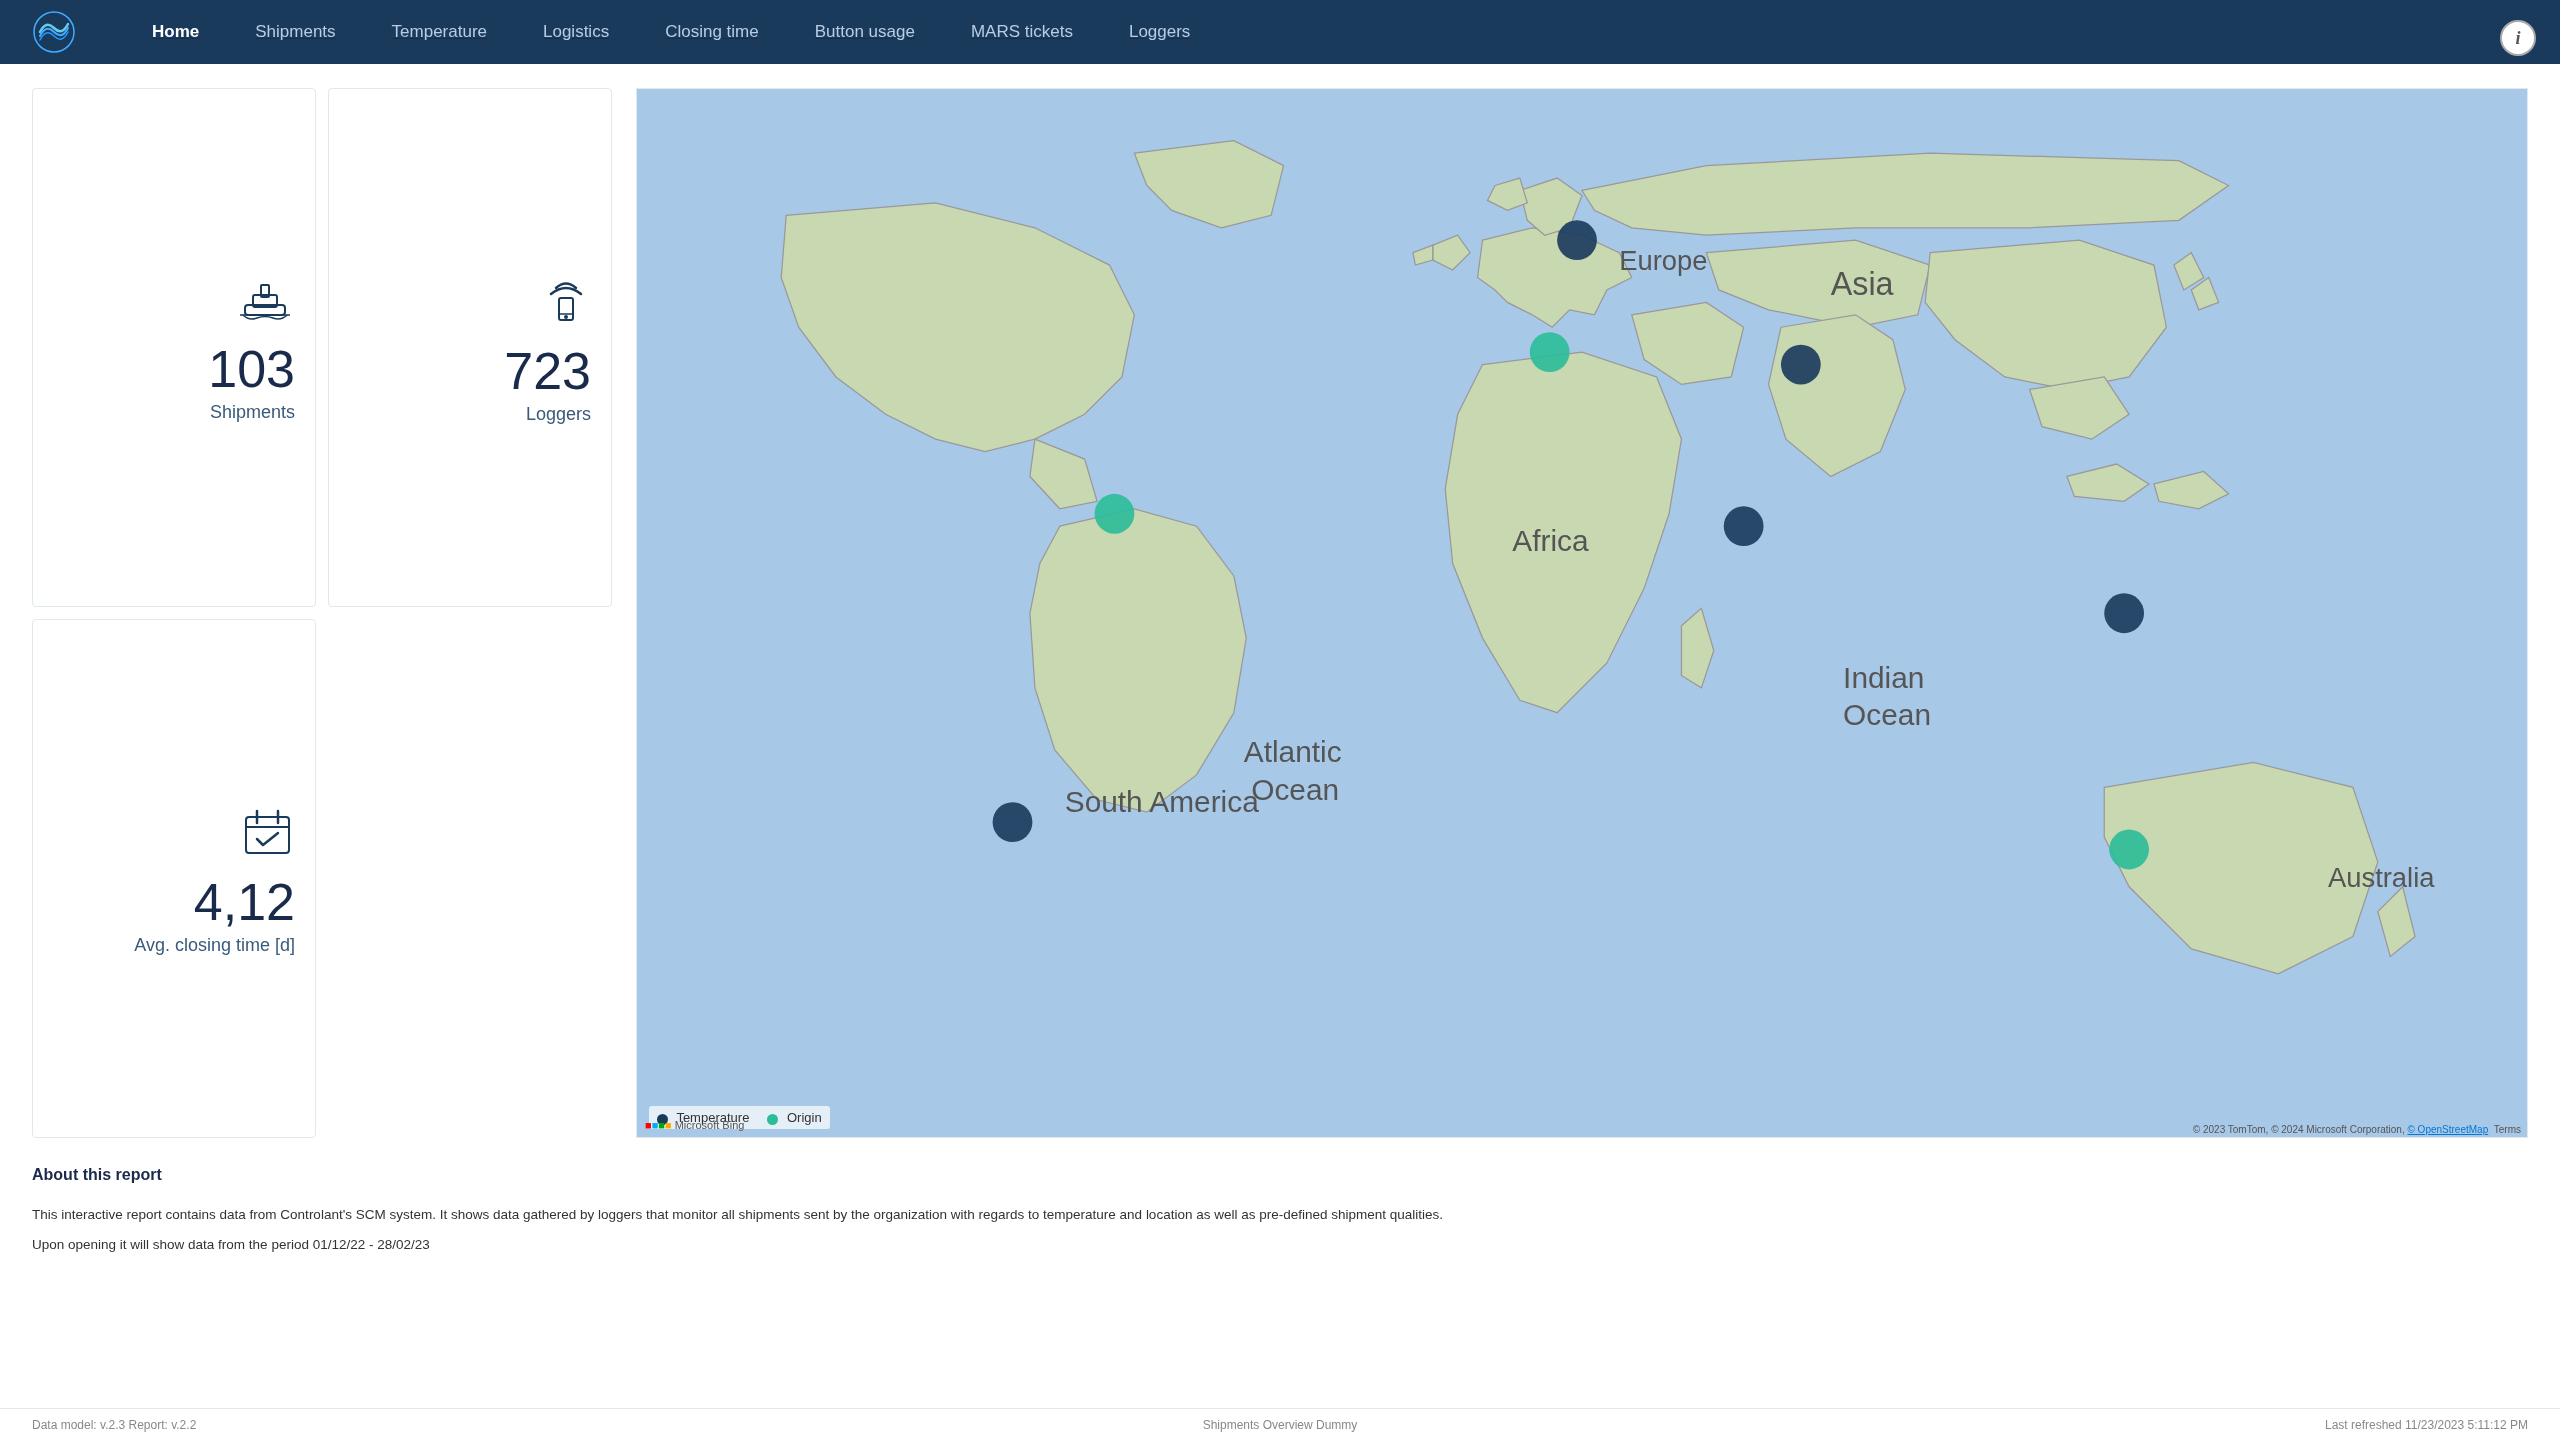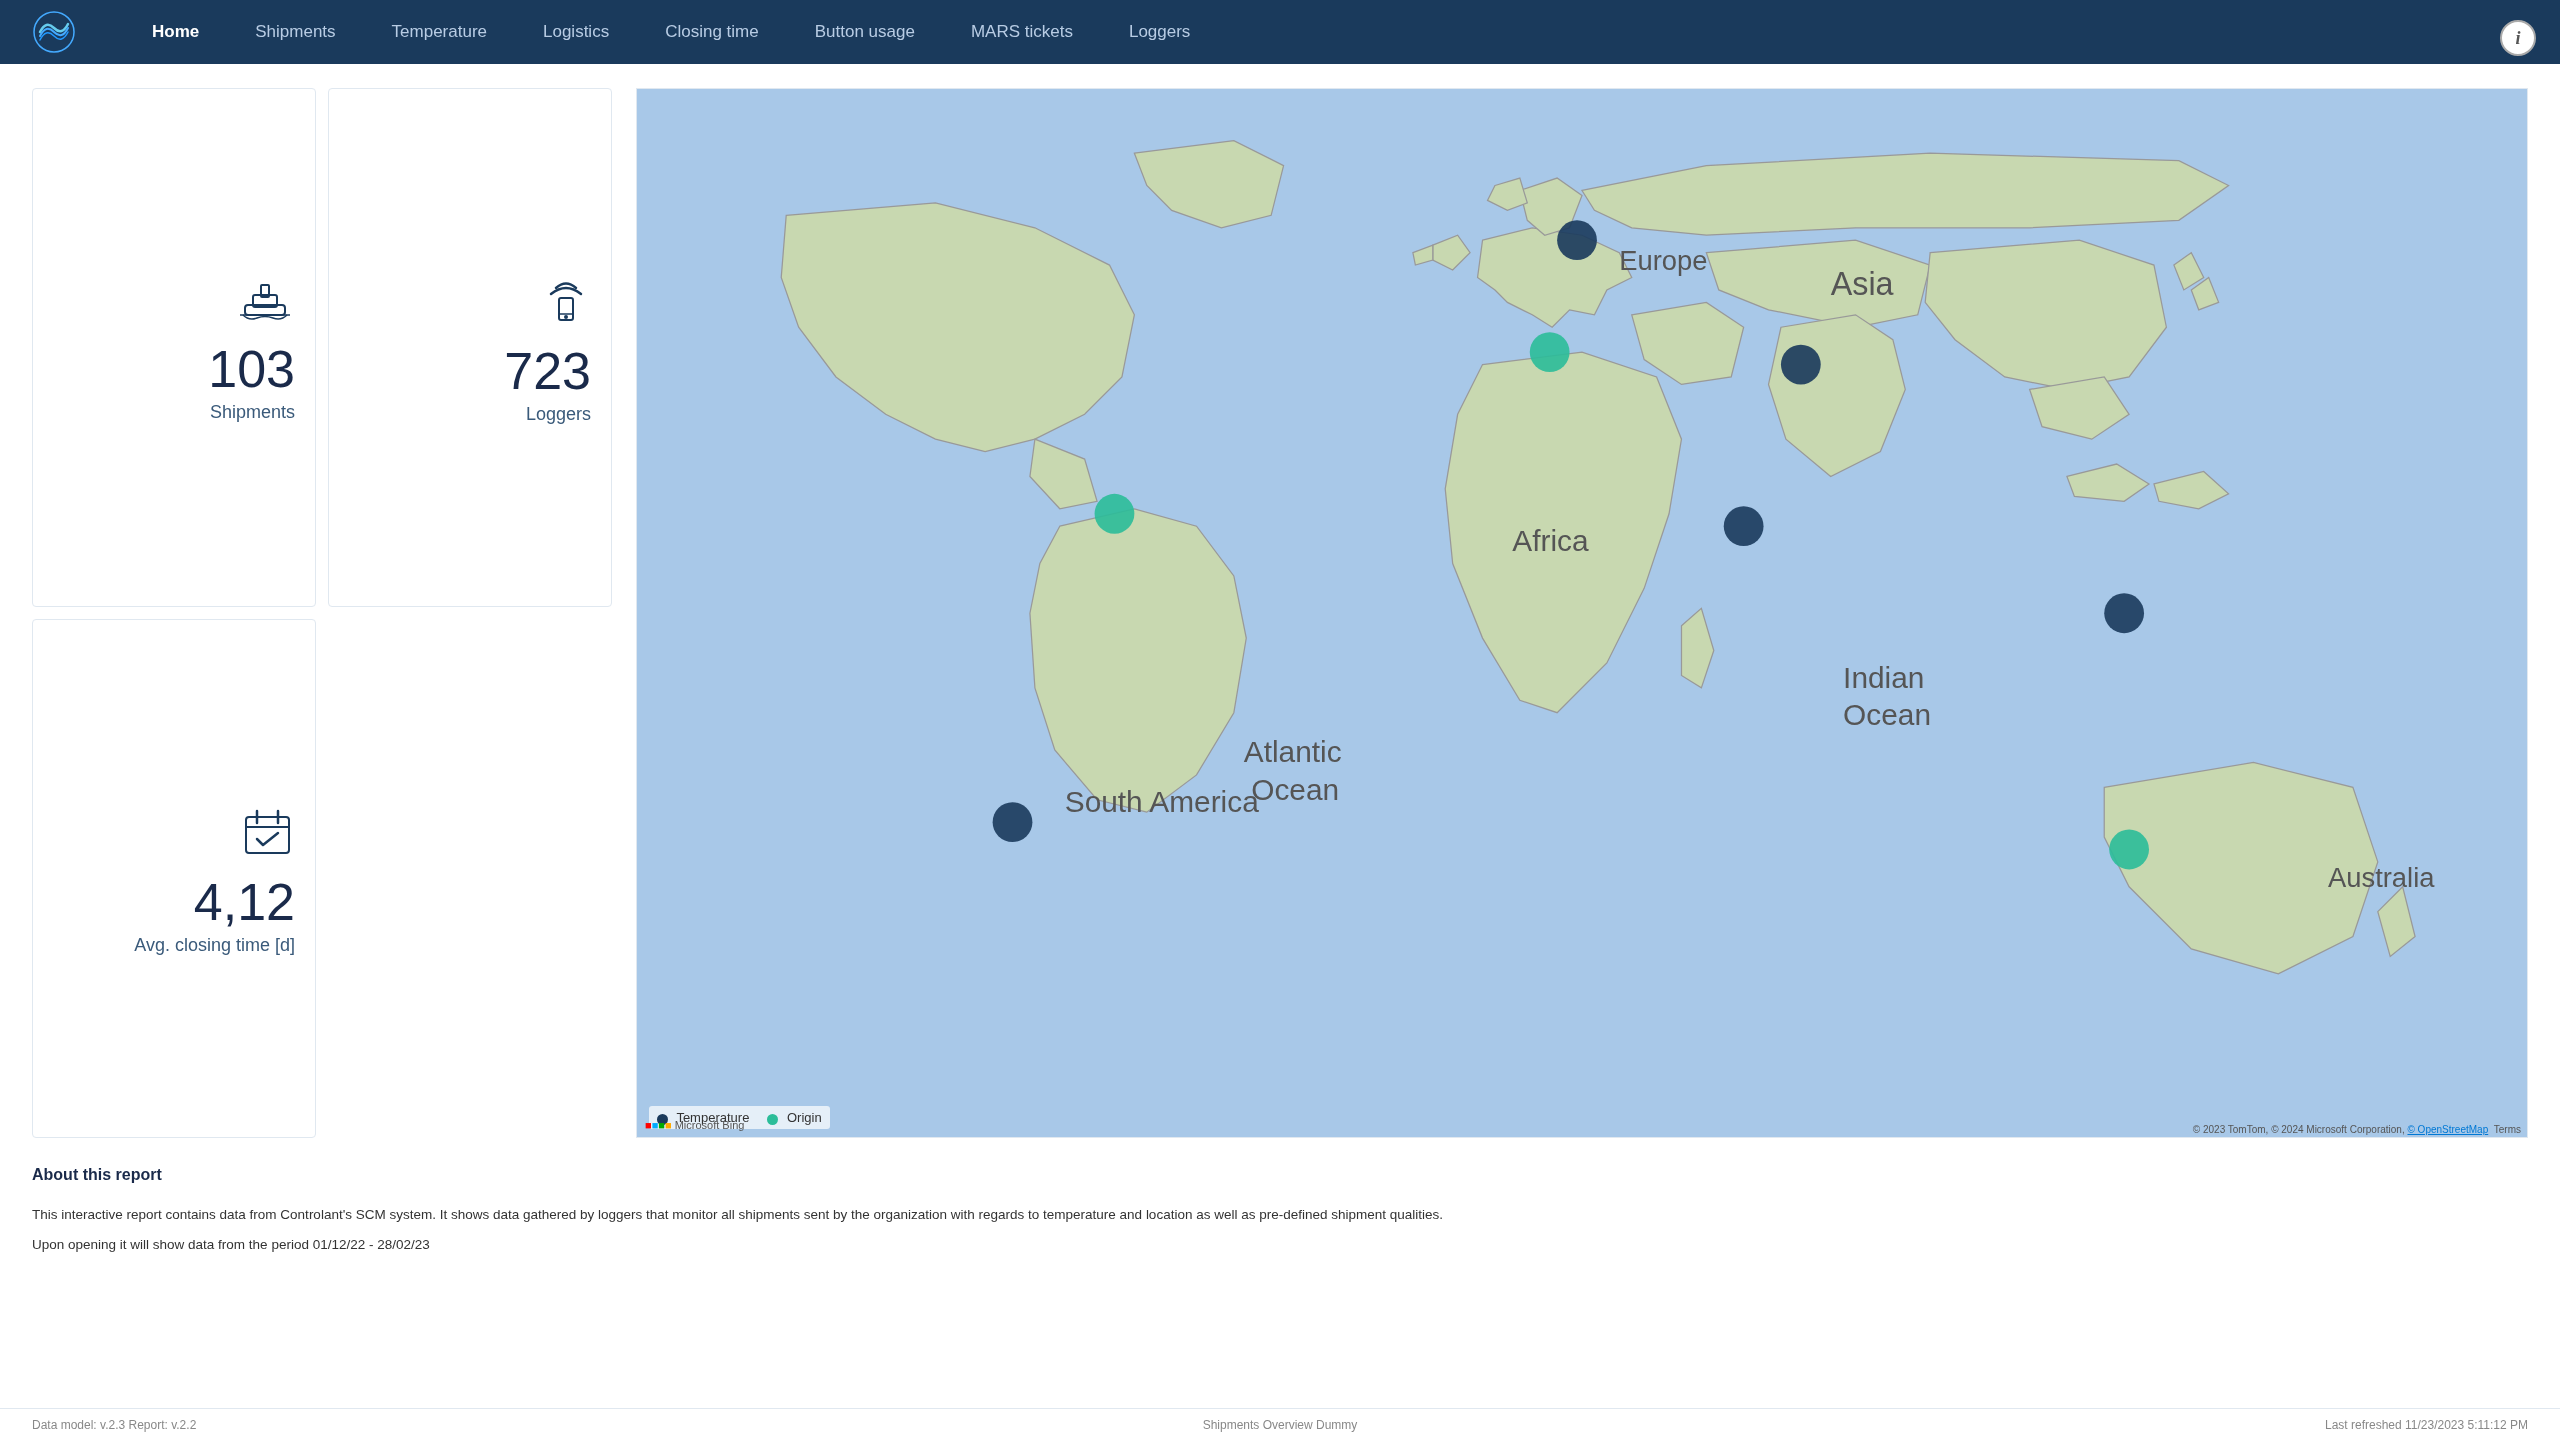--- a/index.html
+++ b/index.html
@@ -5,20 +5,21 @@
     * { margin: 0; padding: 0; box-sizing: border-box; }
     body { font-family: 'Segoe UI', Arial, sans-serif; background: #fff; color: #1a2a4a; min-height: 100vh; }
 
     
     nav {
       background: #1a3a5c;
       display: flex;
       align-items: center;
       padding: 0 32px;
       height: 64px;
+      text-decoration: underline;
     }
     .nav-logo {
       margin-right: 48px;
       display: flex;
       align-items: center;
     }
     .nav-logo svg { width: 44px; height: 44px; }
     .nav-links {
       display: flex;
       gap: 0;

